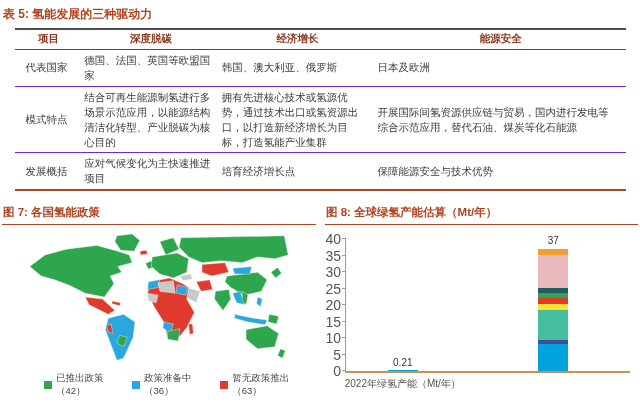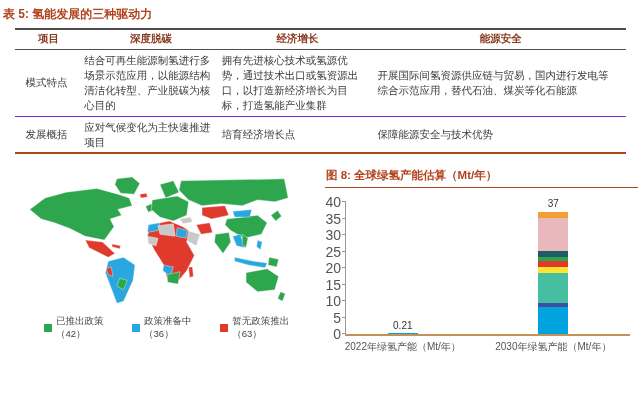--- a/index.html
+++ b/index.html
@@ -69,40 +69,47 @@
       <table class="t5">
         <thead>
             <tr id="t5-head">
               <th style="width: 11%;">项目</th>
               <th style="width: 22.5%;">深度脱碳</th>
               <th style="width: 25.5%;">经济增长</th>
               <th style="width: 41%;">能源安全</th>
             </tr>
           </thead>
         <tbody id="t5-body">
+            <tr>
+              <td class="rowlabel">代表国家</td>
+              <td>德国、法国、英国等欧盟国家</td>
+              <td>韩国、澳大利亚、俄罗斯</td>
+              <td>日本及欧洲</td>
+            </tr>
             <tr class="sep">
               <td class="rowlabel">模式特点</td>
               <td>结合可再生能源制氢进行多场景示范应用，以能源结构清洁化转型、产业脱碳为核心目的</td>
               <td>拥有先进核心技术或氢源优势，通过技术出口或氢资源出口，以打造新经济增长为目标，打造氢能产业集群</td>
               <td>开展国际间氢资源供应链与贸易，国内进行发电等综合示范应用，替代石油、煤炭等化石能源</td>
             </tr>
             <tr class="sep">
               <td class="rowlabel">发展概括</td>
               <td>应对气候变化为主快速推进项目</td>
               <td>培育经济增长点</td>
               <td>保障能源安全与技术优势</td>
             </tr>
           </tbody>
       </table>
     </div>
   </div>
 
   <div class="figs">
 
     <div class="panel left">
+      <div class="cap">图 7: 各国氢能政策</div>
       <div class="mapbox">
         <svg width="272" height="134" viewBox="0 0 280 140">
 
           <g class="cstroke">
             <path class="mg" d="M97,4 L113,2 L121,9 L115,20 L101,19 L95,10 Z" style="fill: rgb(46, 166, 78);"></path>
             <path class="mg" d="M6,36 L22,24 L44,18 L76,14 L98,20 L110,24 L113,32 L98,36 L102,42 L90,46 L94,54 L84,68 L64,64 L48,56 L32,50 L18,46 Z" style="fill: rgb(46, 166, 78);"></path>
             <path class="mr" d="M64,68 L82,70 L95,82 L88,86 L76,80 L68,76 Z" style="fill: rgb(224, 58, 45);"></path>
             <path class="mr" d="M92,72 l9,2 l-1,3 l-8,-2 Z" style="fill: rgb(224, 58, 45);"></path>
             <path class="mb" d="M88,90 L104,86 L116,94 L114,110 L104,132 L97,134 L91,118 L85,102 Z" style="fill: rgb(43, 167, 223);"></path>
             <path class="mg" d="M100,108 L108,110 L104,120 L97,116 Z" style="fill: rgb(46, 166, 78);"></path>
@@ -189,20 +196,19 @@
               <div class="seg" style="height: 3.96px; background: rgb(63, 79, 159);"></div>
               <div class="seg" style="height: 29.7px; background: rgb(69, 191, 160);"></div>
               <div class="seg" style="height: 6.6px; background: rgb(255, 227, 51);"></div>
               <div class="seg" style="height: 5.61px; background: rgb(226, 58, 40);"></div>
               <div class="seg" style="height: 4.62px; background: rgb(47, 164, 76);"></div>
               <div class="seg" style="height: 5.61px; background: rgb(31, 92, 102);"></div>
               <div class="seg" style="height: 33px; background: rgb(233, 184, 188);"></div>
               <div class="seg" style="height: 5.61px; background: rgb(242, 160, 51);"></div>
             </div>
             <span class="btotal" style="left: 73%; bottom: 125.1px;">37</span>
-            <span class="xlab" style="left: 73%; position: absolute; top: 138px;">2030年绿氢产能（Mt/年）</span>
           </div>
       </div>
 
     </div>
 
   </div>
 </div>
 
 </body></html>

